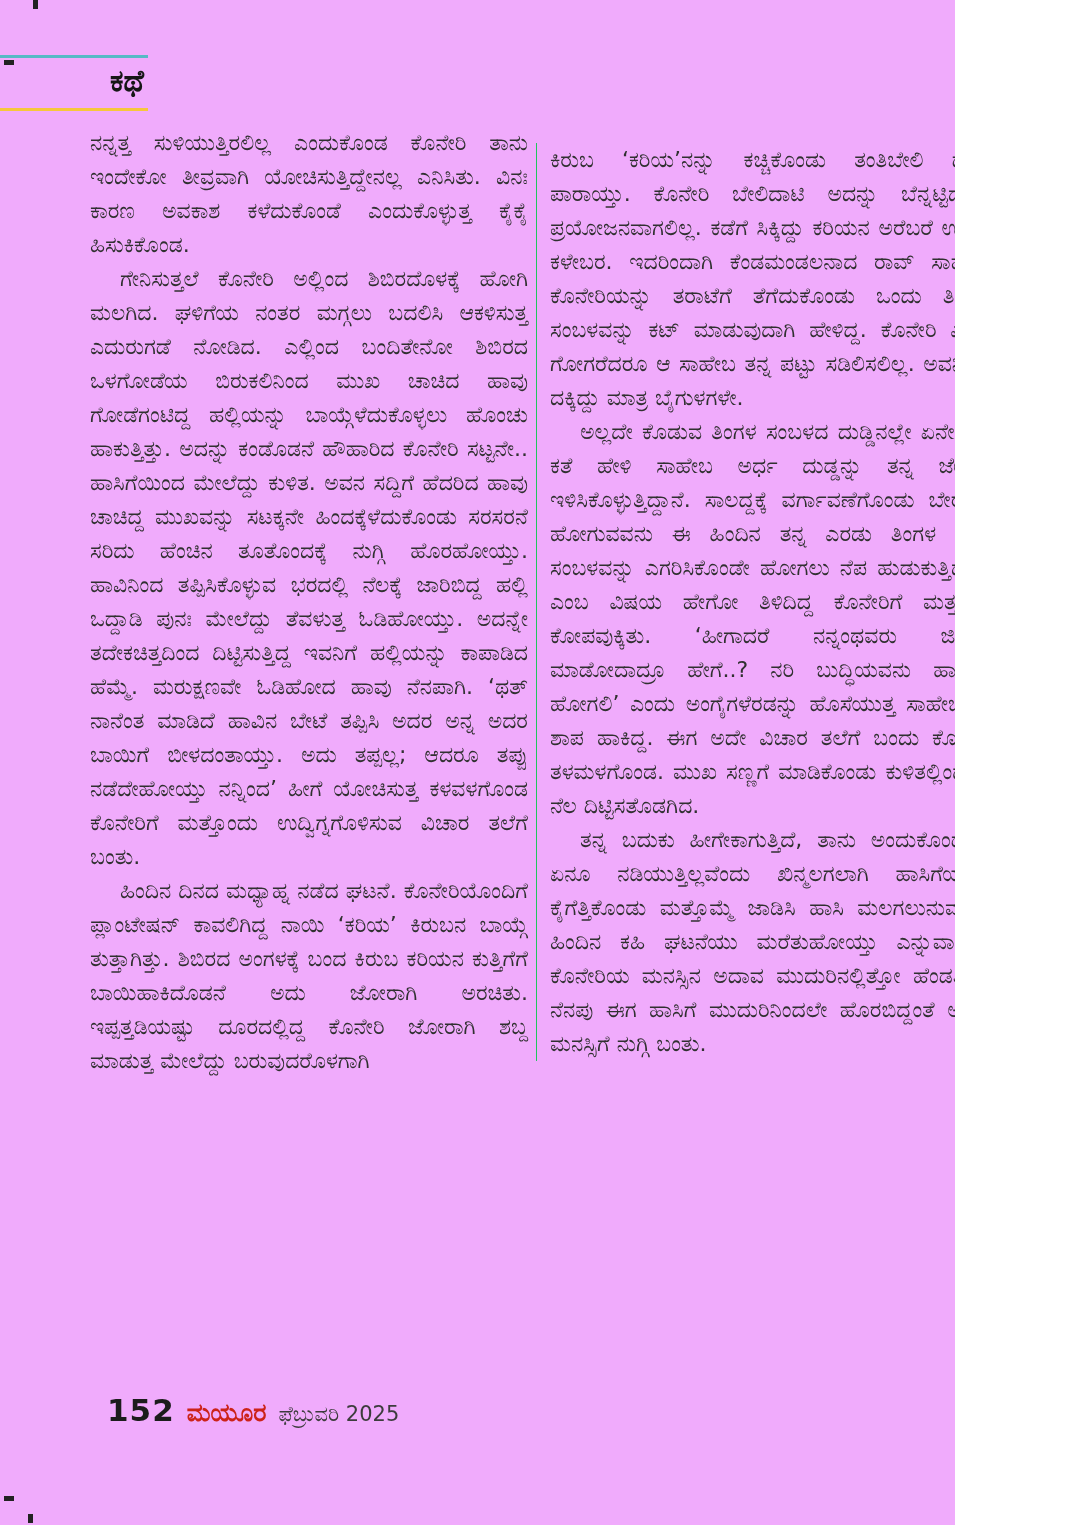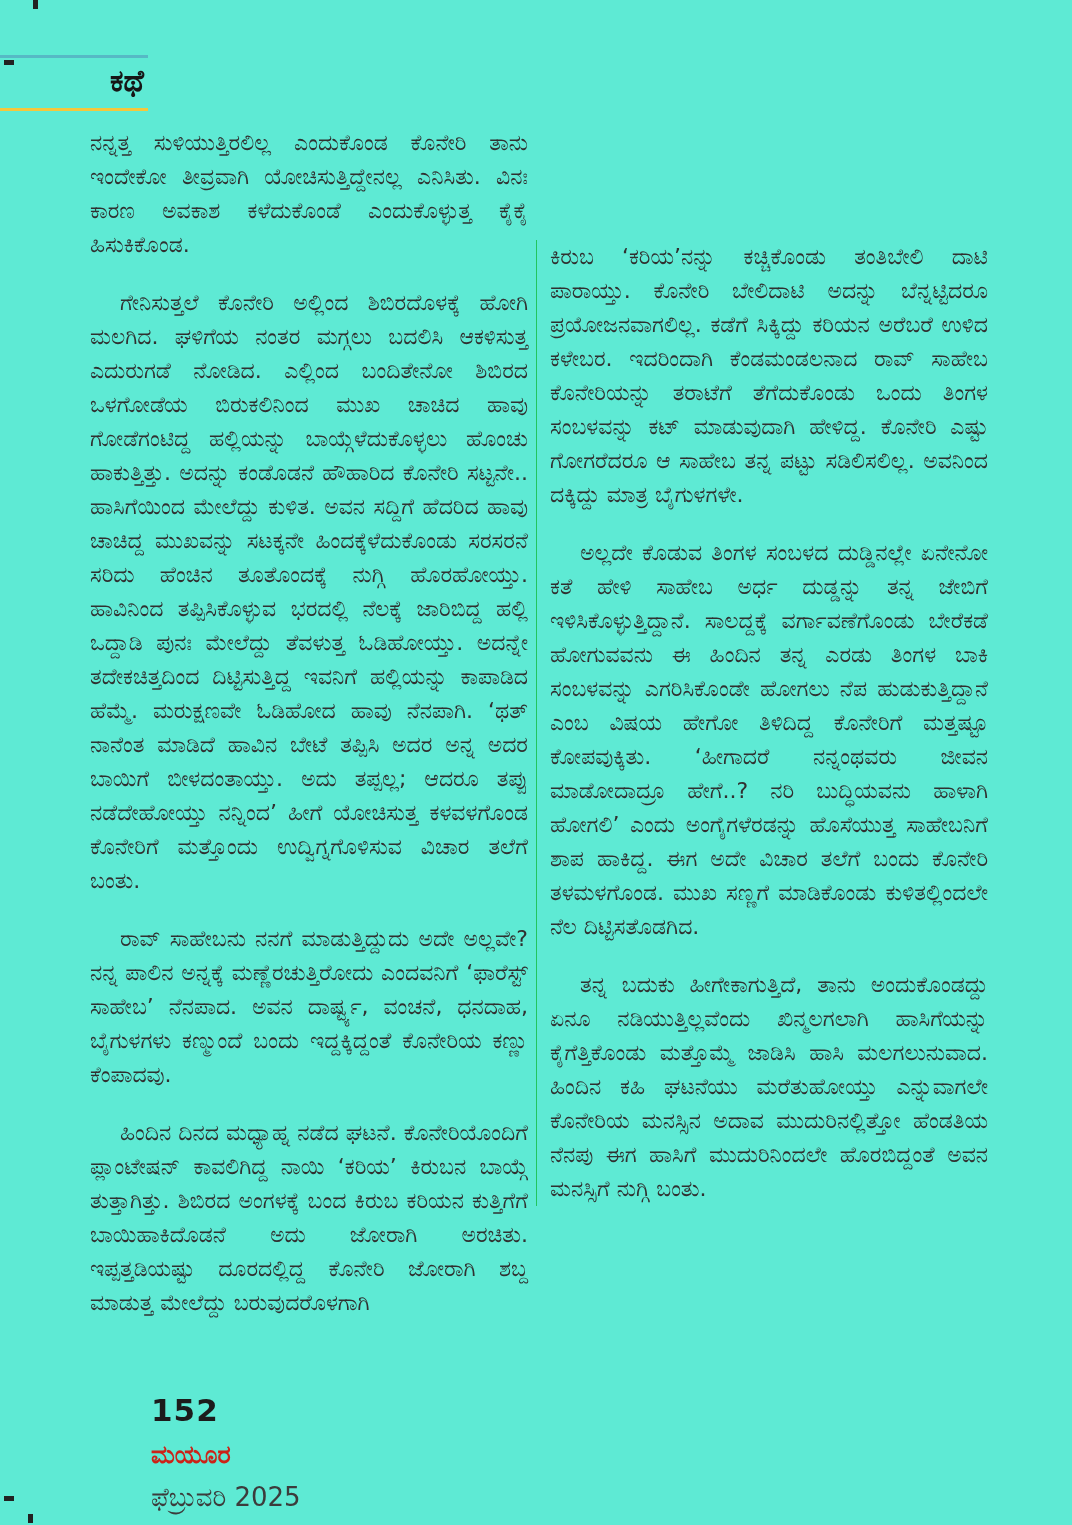--- a/index.html
+++ b/index.html
@@ -2,23 +2,23 @@
 <html><head>
 <meta charset="utf-8">
 <style>
   html, body {
     margin: 0;
     padding: 0;
     background: #ffffff;
   }
   .page {
     position: relative;
-    width: 1072px;
+    width: 955px;
     height: 1525px;
-    background: #5eead4;
+    background: #f0abfc;
     font-family: "DejaVu Sans", sans-serif;
     overflow: hidden;
   }
   
   .regmark { position: absolute; background: #222; }
   .reg-top-tick    { left: 33px;  top: 0;       width: 5px;  height: 9px;  }
   .reg-top-dash    { left: 4px;   top: 60px;    width: 10px; height: 5px;  }
   .reg-bottom-dash { left: 4px;   top: 1496px;  width: 10px; height: 5px;  }
   .reg-bottom-tick { left: 28px;  top: 1514px;  width: 5px;  height: 9px;  }
 
@@ -64,47 +64,45 @@
     text-align: justify;
   }
   .col-1 { margin-right: 8px; }
   .col-2 {
     border-left: 1px solid #22c55e;
     padding-left: 13px;
   }
   .para {
     margin: 0;
   }
-  .para.indent { text-indent: 30px; margin-top: 24px; }
+  .para.indent { text-indent: 30px; }
 
   
   .footer {
     position: absolute;
     left: 107px;
     top: 1392px;
     display: flex;
     align-items: baseline;
     gap: 12px;
-    flex-direction: column;
   }
   .page-number {
     font-size: 31px;
     font-weight: bold;
     color: #1c1c1c;
     letter-spacing: 1px;
   }
   .magazine-logo {
     font-size: 25px;
     font-weight: bold;
     color: #cc2218;
   }
   .issue-date {
-    font-size: 26px;
+    font-size: 21px;
     color: #3c3c3c;
-    margin-left: 44px;
   }
 </style>
 </head>
 <body>
 
 <div class="page">
 
   <span class="regmark reg-top-tick"></span>
   <span class="regmark reg-top-dash"></span>
   <span class="regmark reg-bottom-dash"></span>
@@ -113,21 +111,20 @@
   <div class="section-header">
     <div class="rule rule-teal"></div>
     <span class="section-label">ಕಥೆ</span>
     <div class="rule rule-yellow"></div>
   </div>
 
   <div class="columns">
     <div class="col col-1">
         <p class="para">ನನ್ನತ್ತ ಸುಳಿಯುತ್ತಿರಲಿಲ್ಲ ಎಂದುಕೊಂಡ ಕೊನೇರಿ ತಾನು ಇಂದೇಕೋ ತೀವ್ರವಾಗಿ ಯೋಚಿಸುತ್ತಿದ್ದೇನಲ್ಲ ಎನಿಸಿತು. ವಿನಃ ಕಾರಣ ಅವಕಾಶ ಕಳೆದುಕೊಂಡೆ ಎಂದುಕೊಳ್ಳುತ್ತ ಕೈಕೈ ಹಿಸುಕಿಕೊಂಡ.</p>
         <p class="para indent">ಗೇನಿಸುತ್ತಲೆ ಕೊನೇರಿ ಅಲ್ಲಿಂದ ಶಿಬಿರದೊಳಕ್ಕೆ ಹೋಗಿ ಮಲಗಿದ. ಘಳಿಗೆಯ ನಂತರ ಮಗ್ಗಲು ಬದಲಿಸಿ ಆಕಳಿಸುತ್ತ ಎದುರುಗಡೆ ನೋಡಿದ. ಎಲ್ಲಿಂದ ಬಂದಿತೇನೋ ಶಿಬಿರದ ಒಳಗೋಡೆಯ ಬಿರುಕಲಿನಿಂದ ಮುಖ ಚಾಚಿದ ಹಾವು ಗೋಡೆಗಂಟಿದ್ದ ಹಲ್ಲಿಯನ್ನು ಬಾಯ್ಗೆಳೆದುಕೊಳ್ಳಲು ಹೊಂಚು ಹಾಕುತ್ತಿತ್ತು. ಅದನ್ನು ಕಂಡೊಡನೆ ಹೌಹಾರಿದ ಕೊನೇರಿ ಸಟ್ಟನೇ.. ಹಾಸಿಗೆಯಿಂದ ಮೇಲೆದ್ದು ಕುಳಿತ. ಅವನ ಸದ್ದಿಗೆ ಹೆದರಿದ ಹಾವು ಚಾಚಿದ್ದ ಮುಖವನ್ನು ಸಟಕ್ಕನೇ ಹಿಂದಕ್ಕೆಳೆದುಕೊಂಡು ಸರಸರನೆ ಸರಿದು ಹೆಂಚಿನ ತೂತೊಂದಕ್ಕೆ ನುಗ್ಗಿ ಹೊರಹೋಯ್ತು. ಹಾವಿನಿಂದ ತಪ್ಪಿಸಿಕೊಳ್ಳುವ ಭರದಲ್ಲಿ ನೆಲಕ್ಕೆ ಜಾರಿಬಿದ್ದ ಹಲ್ಲಿ ಒದ್ದಾಡಿ ಪುನಃ ಮೇಲೆದ್ದು ತೆವಳುತ್ತ ಓಡಿಹೋಯ್ತು. ಅದನ್ನೇ ತದೇಕಚಿತ್ತದಿಂದ ದಿಟ್ಟಿಸುತ್ತಿದ್ದ ಇವನಿಗೆ ಹಲ್ಲಿಯನ್ನು ಕಾಪಾಡಿದ ಹೆಮ್ಮೆ. ಮರುಕ್ಷಣವೇ ಓಡಿಹೋದ ಹಾವು ನೆನಪಾಗಿ. ‘ಥತ್ ನಾನೆಂತ ಮಾಡಿದೆ ಹಾವಿನ ಬೇಟೆ ತಪ್ಪಿಸಿ ಅದರ ಅನ್ನ ಅದರ ಬಾಯಿಗೆ ಬೀಳದಂತಾಯ್ತು. ಅದು ತಪ್ಪಲ್ಲ; ಆದರೂ ತಪ್ಪು ನಡೆದೇಹೋಯ್ತು ನನ್ನಿಂದ’ ಹೀಗೆ ಯೋಚಿಸುತ್ತ ಕಳವಳಗೊಂಡ ಕೊನೇರಿಗೆ ಮತ್ತೊಂದು ಉದ್ವಿಗ್ನಗೊಳಿಸುವ ವಿಚಾರ ತಲೆಗೆ ಬಂತು.</p>
-        <p class="para indent">ರಾವ್ ಸಾಹೇಬನು ನನಗೆ ಮಾಡುತ್ತಿದ್ದುದು ಅದೇ ಅಲ್ಲವೇ? ನನ್ನ ಪಾಲಿನ ಅನ್ನಕ್ಕೆ ಮಣ್ಣೆರಚುತ್ತಿರೋದು ಎಂದವನಿಗೆ ‘ಫಾರೆಸ್ಟ್ ಸಾಹೇಬ’ ನೆನಪಾದ. ಅವನ ದಾರ್ಷ್ಟ್ಯ, ವಂಚನೆ, ಧನದಾಹ, ಬೈಗುಳಗಳು ಕಣ್ಮುಂದೆ ಬಂದು ಇದ್ದಕ್ಕಿದ್ದಂತೆ ಕೊನೇರಿಯ ಕಣ್ಣು ಕೆಂಪಾದವು.</p>
         <p class="para indent">ಹಿಂದಿನ ದಿನದ ಮಧ್ಯಾಹ್ನ ನಡೆದ ಘಟನೆ. ಕೊನೇರಿಯೊಂದಿಗೆ ಪ್ಲಾಂಟೇಷನ್ ಕಾವಲಿಗಿದ್ದ ನಾಯಿ ‘ಕರಿಯ’ ಕಿರುಬನ ಬಾಯ್ಗೆ ತುತ್ತಾಗಿತ್ತು. ಶಿಬಿರದ ಅಂಗಳಕ್ಕೆ ಬಂದ ಕಿರುಬ ಕರಿಯನ ಕುತ್ತಿಗೆಗೆ ಬಾಯಿಹಾಕಿದೊಡನೆ ಅದು ಜೋರಾಗಿ ಅರಚಿತು. ಇಪ್ಪತ್ತಡಿಯಷ್ಟು ದೂರದಲ್ಲಿದ್ದ ಕೊನೇರಿ ಜೋರಾಗಿ ಶಬ್ದ ಮಾಡುತ್ತ ಮೇಲೆದ್ದು ಬರುವುದರೊಳಗಾಗಿ</p>
       </div>
     <div class="col col-2">
         <p class="para">ಕಿರುಬ ‘ಕರಿಯ’ನನ್ನು ಕಚ್ಚಿಕೊಂಡು ತಂತಿಬೇಲಿ ದಾಟಿ ಪಾರಾಯ್ತು. ಕೊನೇರಿ ಬೇಲಿದಾಟಿ ಅದನ್ನು ಬೆನ್ನಟ್ಟಿದರೂ ಪ್ರಯೋಜನವಾಗಲಿಲ್ಲ. ಕಡೆಗೆ ಸಿಕ್ಕಿದ್ದು ಕರಿಯನ ಅರೆಬರೆ ಉಳಿದ ಕಳೇಬರ. ಇದರಿಂದಾಗಿ ಕೆಂಡಮಂಡಲನಾದ ರಾವ್ ಸಾಹೇಬ ಕೊನೇರಿಯನ್ನು ತರಾಟೆಗೆ ತೆಗೆದುಕೊಂಡು ಒಂದು ತಿಂಗಳ ಸಂಬಳವನ್ನು ಕಟ್ ಮಾಡುವುದಾಗಿ ಹೇಳಿದ್ದ. ಕೊನೇರಿ ಎಷ್ಟು ಗೋಗರೆದರೂ ಆ ಸಾಹೇಬ ತನ್ನ ಪಟ್ಟು ಸಡಿಲಿಸಲಿಲ್ಲ. ಅವನಿಂದ ದಕ್ಕಿದ್ದು ಮಾತ್ರ ಬೈಗುಳಗಳೇ.</p>
         <p class="para indent">ಅಲ್ಲದೇ ಕೊಡುವ ತಿಂಗಳ ಸಂಬಳದ ದುಡ್ಡಿನಲ್ಲೇ ಏನೇನೋ ಕತೆ ಹೇಳಿ ಸಾಹೇಬ ಅರ್ಧ ದುಡ್ಡನ್ನು ತನ್ನ ಜೇಬಿಗೆ ಇಳಿಸಿಕೊಳ್ಳುತ್ತಿದ್ದಾನೆ. ಸಾಲದ್ದಕ್ಕೆ ವರ್ಗಾವಣೆಗೊಂಡು ಬೇರೆಕಡೆ ಹೋಗುವವನು ಈ ಹಿಂದಿನ ತನ್ನ ಎರಡು ತಿಂಗಳ ಬಾಕಿ ಸಂಬಳವನ್ನು ಎಗರಿಸಿಕೊಂಡೇ ಹೋಗಲು ನೆಪ ಹುಡುಕುತ್ತಿದ್ದಾನೆ ಎಂಬ ವಿಷಯ ಹೇಗೋ ತಿಳಿದಿದ್ದ ಕೊನೇರಿಗೆ ಮತ್ತಷ್ಟೂ ಕೋಪವುಕ್ಕಿತು. ‘ಹೀಗಾದರೆ ನನ್ನಂಥವರು ಜೀವನ ಮಾಡೋದಾದ್ರೂ ಹೇಗೆ..? ನರಿ ಬುದ್ಧಿಯವನು ಹಾಳಾಗಿ ಹೋಗಲಿ’ ಎಂದು ಅಂಗೈಗಳೆರಡನ್ನು ಹೊಸೆಯುತ್ತ ಸಾಹೇಬನಿಗೆ ಶಾಪ ಹಾಕಿದ್ದ. ಈಗ ಅದೇ ವಿಚಾರ ತಲೆಗೆ ಬಂದು ಕೊನೇರಿ ತಳಮಳಗೊಂಡ. ಮುಖ ಸಣ್ಣಗೆ ಮಾಡಿಕೊಂಡು ಕುಳಿತಲ್ಲಿಂದಲೇ ನೆಲ ದಿಟ್ಟಿಸತೊಡಗಿದ.</p>
         <p class="para indent">ತನ್ನ ಬದುಕು ಹೀಗೇಕಾಗುತ್ತಿದೆ, ತಾನು ಅಂದುಕೊಂಡದ್ದು ಏನೂ ನಡಿಯುತ್ತಿಲ್ಲವೆಂದು ಖಿನ್ಮಲಗಲಾಗಿ ಹಾಸಿಗೆಯನ್ನು ಕೈಗೆತ್ತಿಕೊಂಡು ಮತ್ತೊಮ್ಮೆ ಜಾಡಿಸಿ ಹಾಸಿ ಮಲಗಲುನುವಾದ. ಹಿಂದಿನ ಕಹಿ ಘಟನೆಯು ಮರೆತುಹೋಯ್ತು ಎನ್ನುವಾಗಲೇ ಕೊನೇರಿಯ ಮನಸ್ಸಿನ ಅದಾವ ಮುದುರಿನಲ್ಲಿತ್ತೋ ಹೆಂಡತಿಯ ನೆನಪು ಈಗ ಹಾಸಿಗೆ ಮುದುರಿನಿಂದಲೇ ಹೊರಬಿದ್ದಂತೆ ಅವನ ಮನಸ್ಸಿಗೆ ನುಗ್ಗಿ ಬಂತು.</p>
       </div>
   </div>
 
   <div class="footer">

